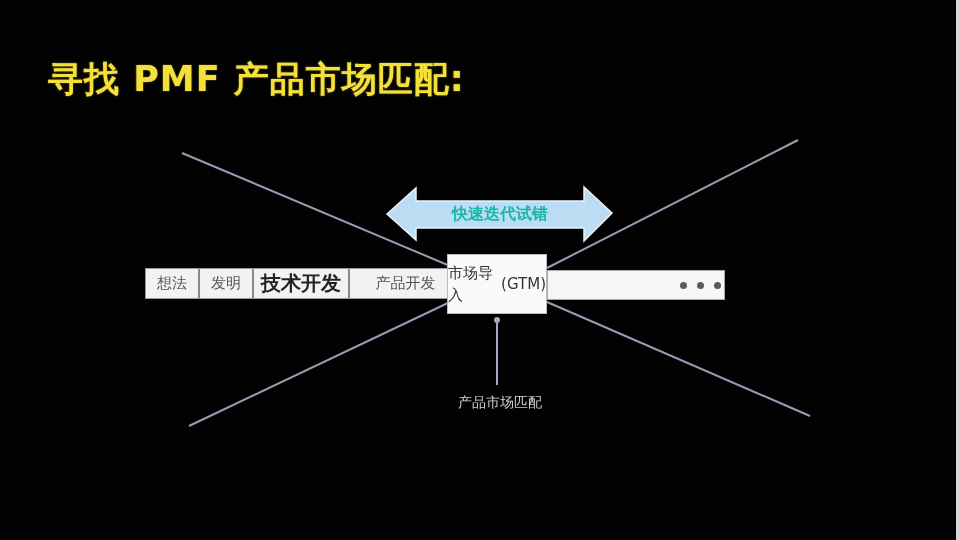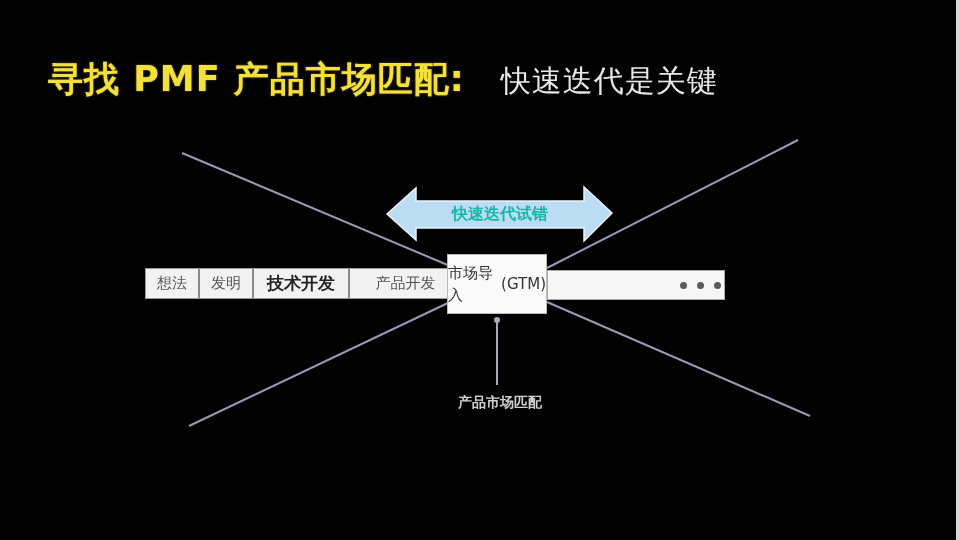--- a/index.html
+++ b/index.html
@@ -5,35 +5,34 @@
   html, body { margin:0; padding:0; }
   body { width:959px; height:540px; background:#030203; position:relative; overflow:hidden; font-family:"DejaVu Sans", sans-serif; }
   .edge { position:absolute; right:0; top:0; width:3px; height:540px; background:#d8d8d8; }
   .title { position:absolute; left:48px; top:56px; height:50px; white-space:nowrap; display:flex; align-items:baseline;gap:28px; }
   .title-main { color:#f4e03a; font-size:35px; font-weight:bold; letter-spacing:1px; text-shadow:0 0 2px #8a7a10; }
   .title-sub { color:#e8e8e8; font-size:30px; margin-left:8px; letter-spacing:1px; }
   svg.lines { position:absolute; left:0; top:0; }
   .strip { position:absolute; left:145px; top:268px; height:31px; width:351px; display:flex; background:#f2f2f2; border:1px solid #999; box-sizing:border-box; }
   .cell { display:flex; align-items:center; justify-content:center; border-right:2px solid #8a8a8a; box-sizing:border-box; font-size:15px; color:#555; font-family:"DejaVu Serif", serif; }
   .cell:last-child { border-right:none;padding-left:16px; }
-  .cell.bold { font-family:"DejaVu Sans", sans-serif; font-weight:bold; color:#222; font-size:17px; }
+  .cell.bold { font-family:"DejaVu Sans", sans-serif; font-weight:bold; color:#222; font-size:20px; }
   .gtm { position:absolute; left:447px; top:254px; width:100px; height:60px; background:#fafafa; border:1px solid #bbb; box-sizing:border-box; display:flex; align-items:center; justify-content:center; color:#333; font-size:15px; line-height:22px; }
   .tail { position:absolute; left:547px; top:270px; width:178px; height:30px; background:#f6f6f6; border:1px solid #aaa; box-sizing:border-box; }
   .dot { position:absolute; top:11px; width:7px; height:7px; border-radius:50%; background:#5a5a5a; }
   .arrow-label { position:absolute; left:416px; top:201px; width:168px; height:27px; display:flex; align-items:center; justify-content:center; font-size:16px; color:#14b8a6; font-weight:bold; }
-  .pmf { position:absolute; left:420px; top:392px; width:160px; text-align:center; color:#d0d0d0; font-size:14px; line-height:20px;font-weight:bold; }
+  .pmf { position:absolute; left:420px; top:392px; width:160px; text-align:center; color:#d0d0d0; font-size:14px; line-height:20px; }
 </style>
 </head>
 <body>
 
 <div class="edge"></div>
 
 <div class="title">
   <span class="title-main">寻找 PMF 产品市场匹配:</span>
-  <span class="title-sub">快速迭代是关键</span>
 </div>
 
 <svg class="lines" width="959" height="540">
   <line x1="182" y1="153" x2="450" y2="266" stroke="#9a9ab4" stroke-width="2"></line>
   <line x1="189" y1="426" x2="450" y2="302" stroke="#9a9ab4" stroke-width="2"></line>
   <line x1="798" y1="140" x2="547" y2="268" stroke="#9a9ab4" stroke-width="2"></line>
   <line x1="810" y1="416" x2="547" y2="302" stroke="#9a9ab4" stroke-width="2"></line>
   <polygon points="387,214 416,188 416,201 584,201 584,187 612,213 584,241 584,228 416,228 416,240" fill="#bcdcf4" stroke="#e8f2fb" stroke-width="1.5"></polygon>
   <line x1="497" y1="320" x2="497" y2="385" stroke="#a8a8c0" stroke-width="2"></line>
   <circle cx="497" cy="320" r="3" fill="#a8a8c0"></circle>

